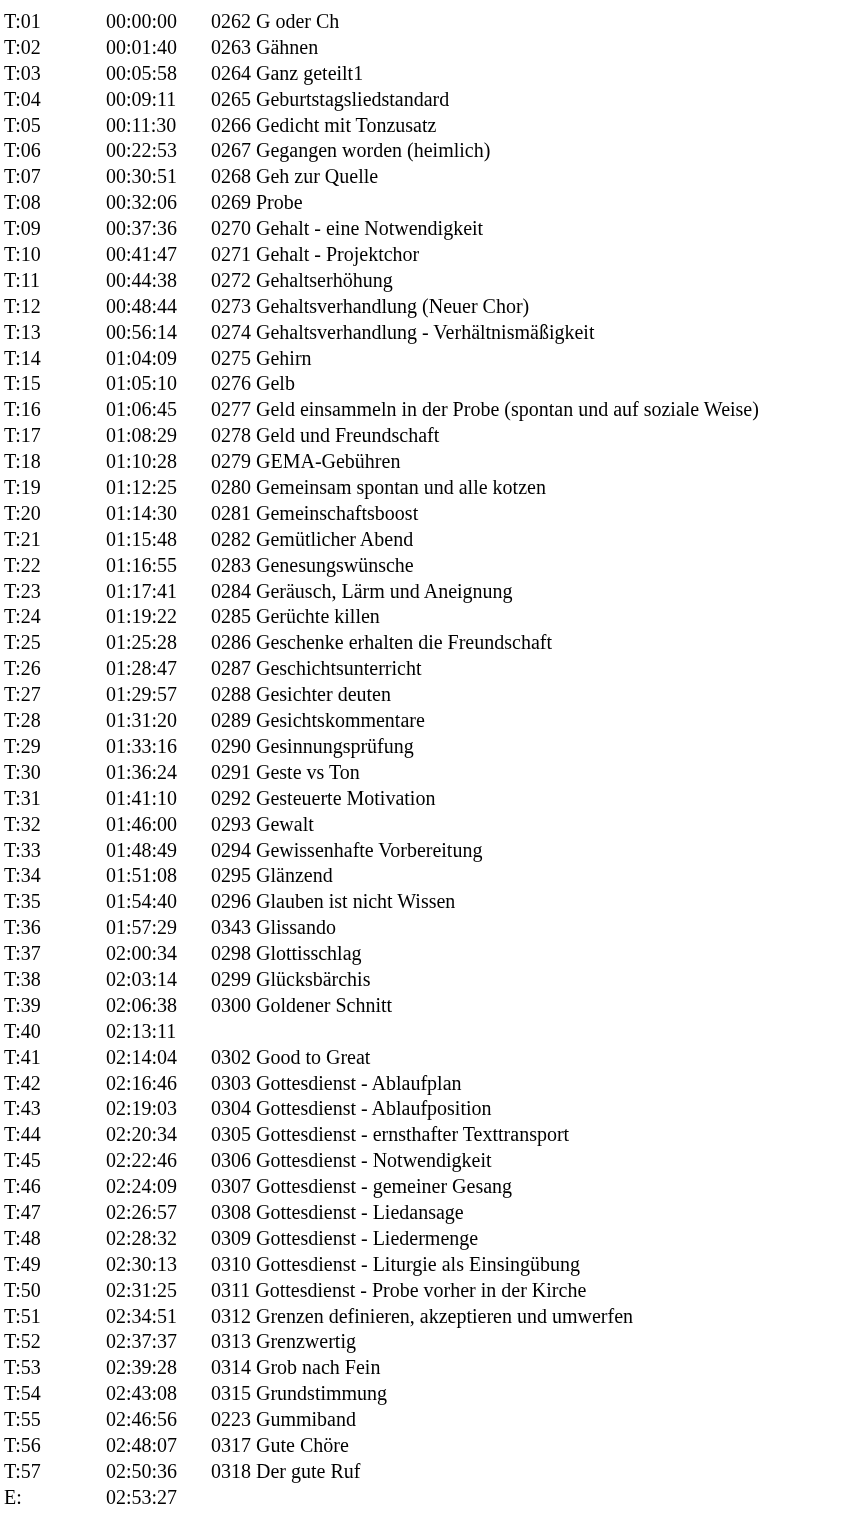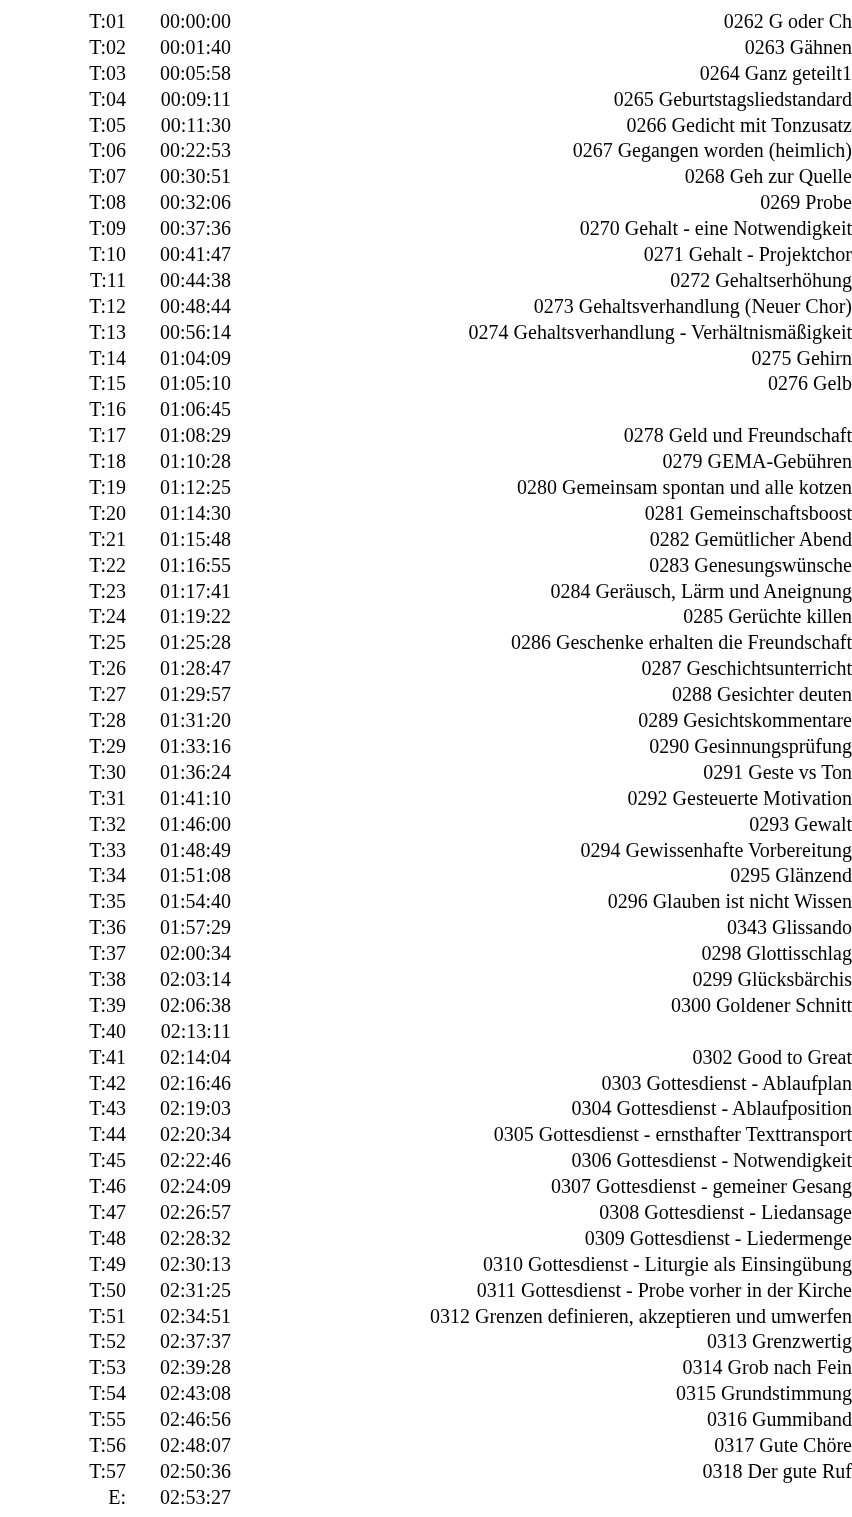--- a/index.html
+++ b/index.html
@@ -9,41 +9,39 @@
   }
   body {
     width: 852px;
     height: 1517px;
     overflow: hidden;
     font-family: "Liberation Serif", "DejaVu Serif", serif;
     font-size: 20px;
     color: #000000;
   }
   .tracklist {
-    padding: 9px 0 0 24px;
-    text-align: right;
+    padding: 9px 0 0 4px;
   }
   .row {
     display: flex;
     height: 25.9px;
     line-height: 25.9px;
     white-space: nowrap;
   }
   .cell-marker {
     flex: 0 0 102px;
   }
   .cell-time {
     flex: 0 0 105px;
   }
   .cell-entry {
     flex: 1 1 auto;
   }
   .track-number {
     margin-right: 0.25em;
-    margin-left: 30px;
   }
 </style>
 </head>
 <body>
 
 <div class="tracklist" id="tracklist">
     <div class="row">
       <span class="cell-marker">T:01</span>
       <span class="cell-time">00:00:00</span>
       <span class="cell-entry"><span class="track-number">0262</span><span class="track-title">G oder Ch</span></span>
@@ -114,20 +112,21 @@
       <span class="cell-entry"><span class="track-number">0275</span><span class="track-title">Gehirn</span></span>
     </div>
     <div class="row">
       <span class="cell-marker">T:15</span>
       <span class="cell-time">01:05:10</span>
       <span class="cell-entry"><span class="track-number">0276</span><span class="track-title">Gelb</span></span>
     </div>
     <div class="row">
       <span class="cell-marker">T:16</span>
       <span class="cell-time">01:06:45</span>
+      <span class="cell-entry"><span class="track-number">0277</span><span class="track-title">Geld einsammeln in der Probe (spontan und auf soziale Weise)</span></span>
     </div>
     <div class="row">
       <span class="cell-marker">T:17</span>
       <span class="cell-time">01:08:29</span>
       <span class="cell-entry"><span class="track-number">0278</span><span class="track-title">Geld und Freundschaft</span></span>
     </div>
     <div class="row">
       <span class="cell-marker">T:18</span>
       <span class="cell-time">01:10:28</span>
       <span class="cell-entry"><span class="track-number">0279</span><span class="track-title">GEMA-Gebühren</span></span>
@@ -307,21 +306,21 @@
       <span class="cell-entry"><span class="track-number">0314</span><span class="track-title">Grob nach Fein</span></span>
     </div>
     <div class="row">
       <span class="cell-marker">T:54</span>
       <span class="cell-time">02:43:08</span>
       <span class="cell-entry"><span class="track-number">0315</span><span class="track-title">Grundstimmung</span></span>
     </div>
     <div class="row">
       <span class="cell-marker">T:55</span>
       <span class="cell-time">02:46:56</span>
-      <span class="cell-entry"><span class="track-number">0316</span><span class="track-title">Gummiband</span></span>
+      <span class="cell-entry"><span class="track-number">0223</span><span class="track-title">Gummiband</span></span>
     </div>
     <div class="row">
       <span class="cell-marker">T:56</span>
       <span class="cell-time">02:48:07</span>
       <span class="cell-entry"><span class="track-number">0317</span><span class="track-title">Gute Chöre</span></span>
     </div>
     <div class="row">
       <span class="cell-marker">T:57</span>
       <span class="cell-time">02:50:36</span>
       <span class="cell-entry"><span class="track-number">0318</span><span class="track-title">Der gute Ruf</span></span>

